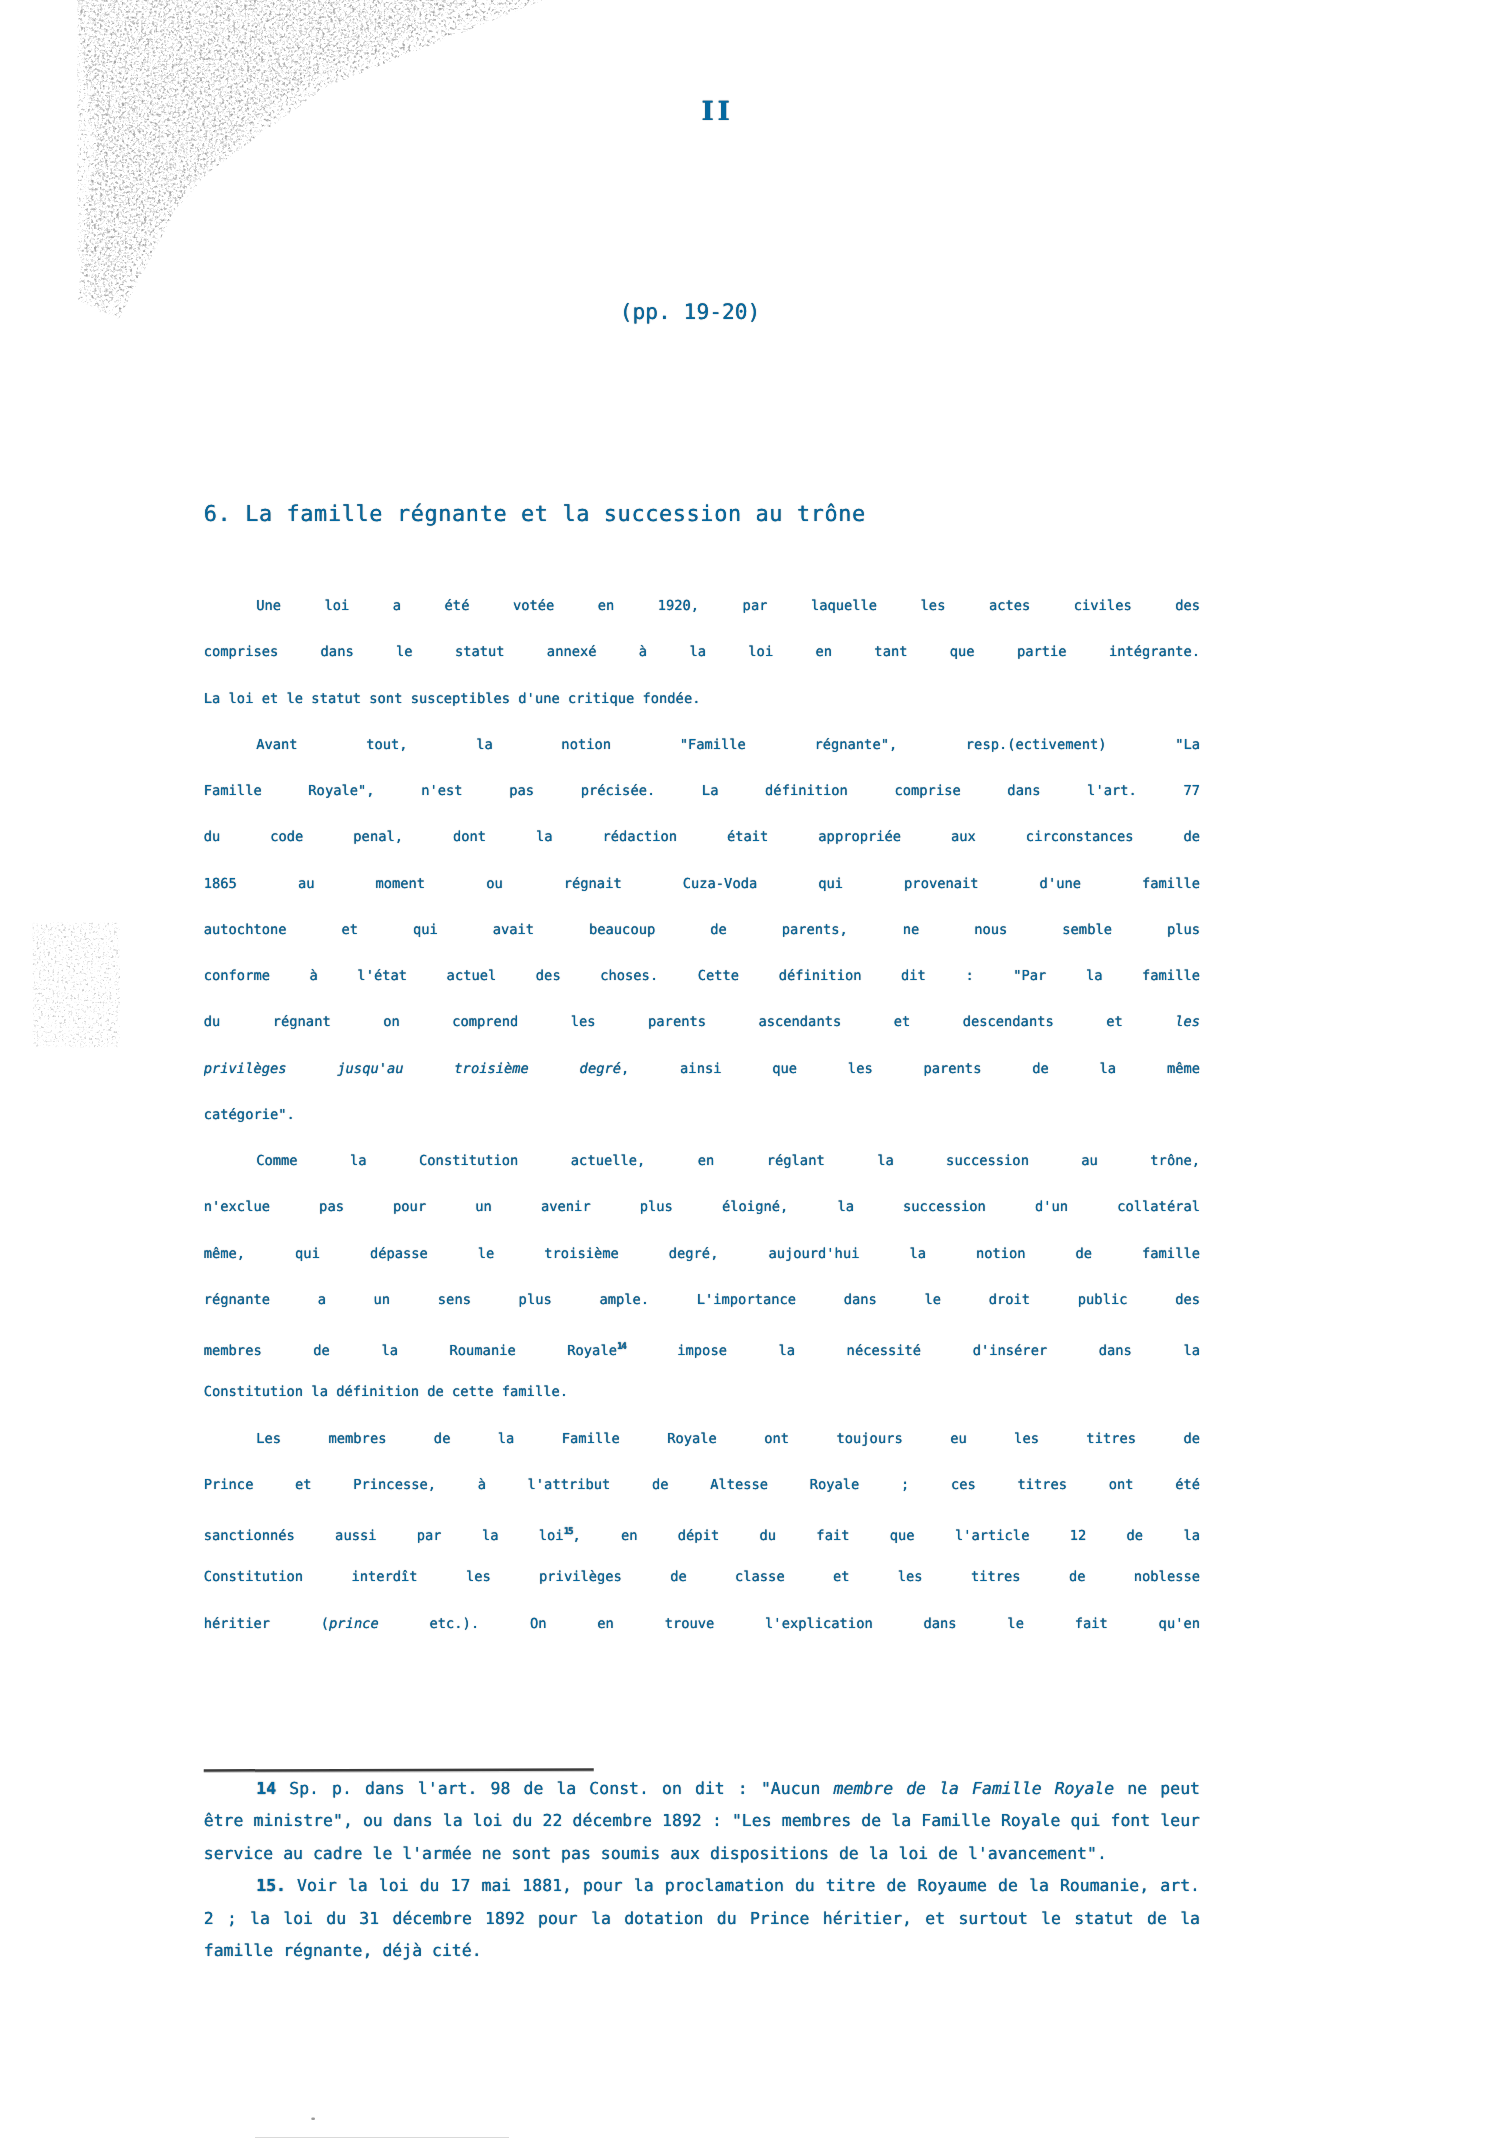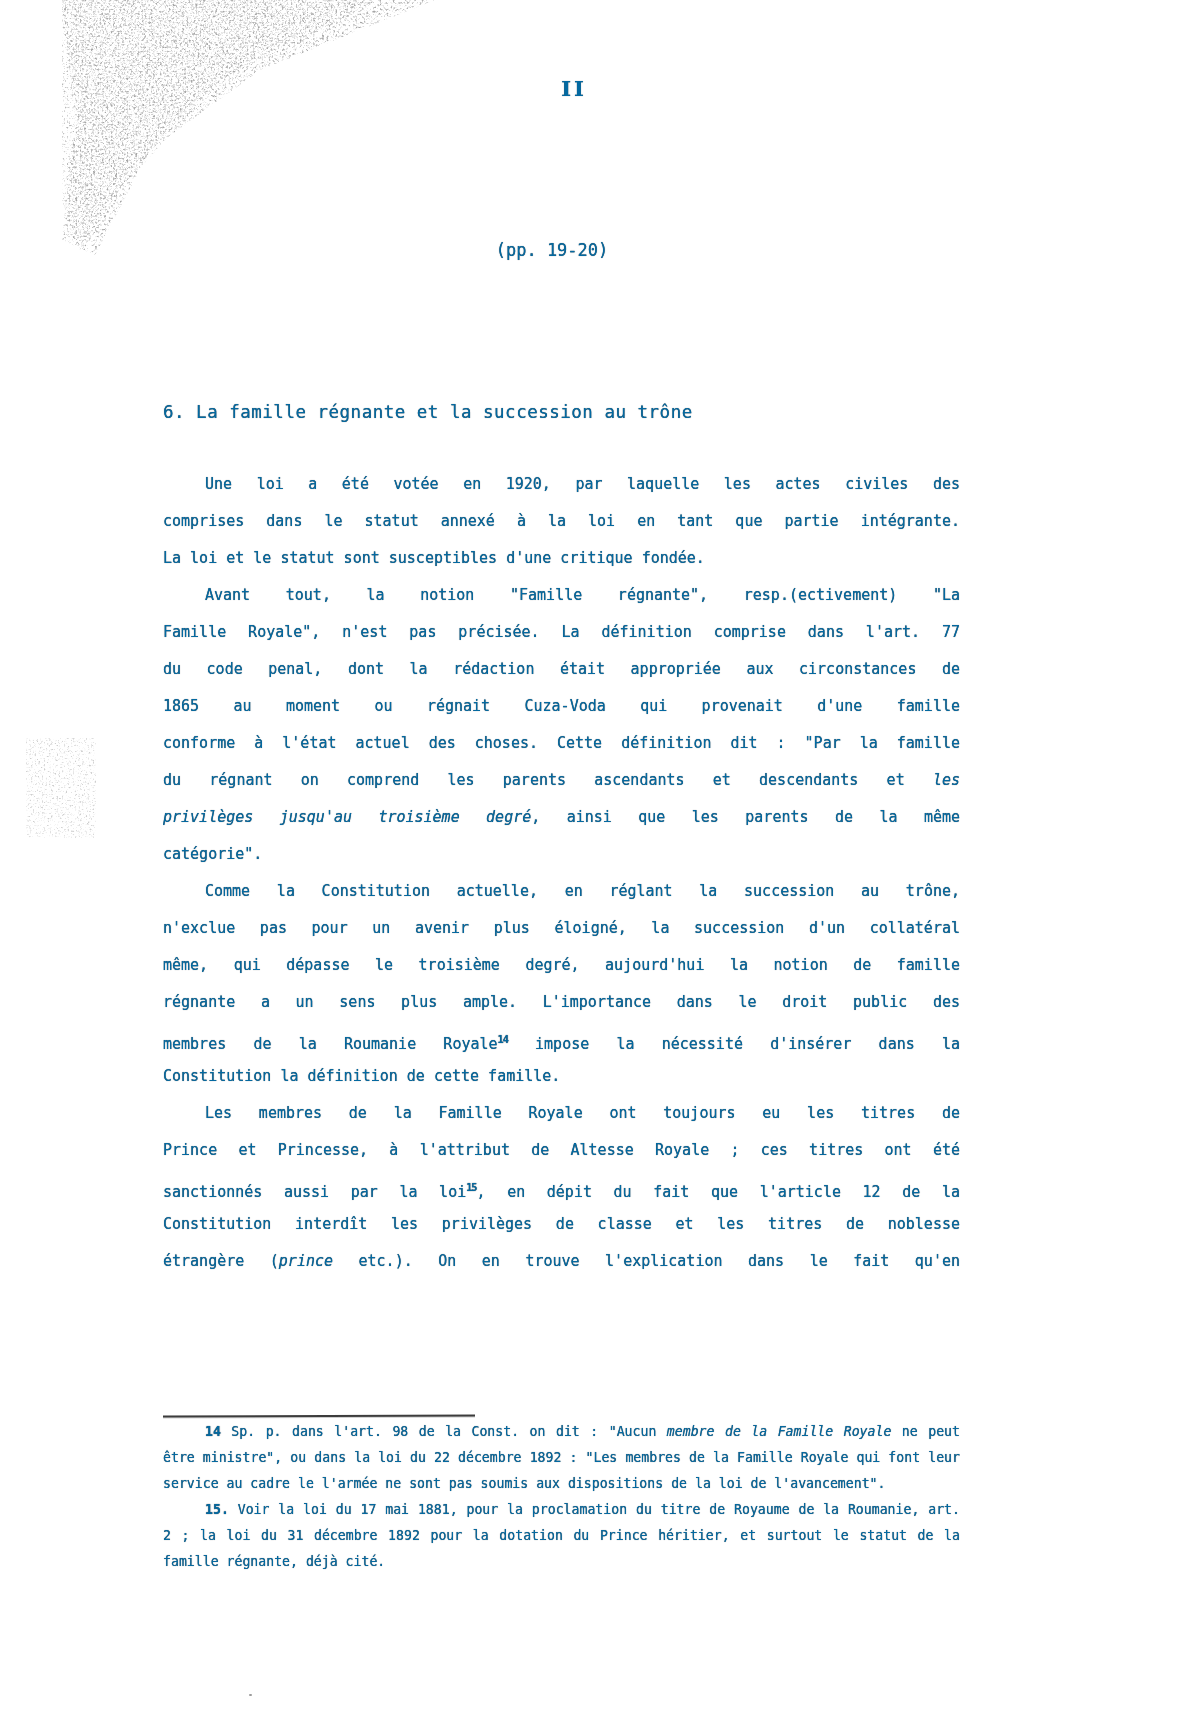--- a/index.html
+++ b/index.html
@@ -27,21 +27,21 @@
     text-align:center;
     font-size:17px;
   }
   .heading{
     position:absolute; top:402px; left:163px; width:834px;
     text-align:left;
     font-size:17.5px; font-weight:normal; letter-spacing:.5px;
   }
   .bodytext{
     position:absolute; top:466px; left:163px; width:797px;
-    font-size:15px; line-height:37px;
+    font-size:11px; line-height:37px;
   }
   .footnotes{
     position:absolute; top:1419px; left:163px; width:797px;
     font-size:13.2px; line-height:26px;
   }
   .tline{
     text-align:justify; text-align-last:justify;
     white-space:normal; height:inherit;
   }
   .bodytext .tline{height:37px; overflow:hidden;}
@@ -100,35 +100,36 @@
   <div class="heading txt">6. La famille régnante et la succession au trône</div>
 
   <div class="bodytext txt" id="body-text">
       <div class="tline tline-indent"><span>Une loi a été votée en 1920, par laquelle les actes civiles des</span></div>
       <div class="tline"><span>comprises dans le statut annexé à la loi en tant que partie intégrante.</span></div>
       <div class="tline tline-last"><span>La loi et le statut sont susceptibles d'une critique fondée.</span></div>
       <div class="tline tline-indent"><span>Avant tout, la notion "Famille régnante", resp.(ectivement) "La</span></div>
       <div class="tline"><span>Famille Royale", n'est pas précisée. La définition comprise dans l'art. 77</span></div>
       <div class="tline"><span>du code penal, dont la rédaction était appropriée aux circonstances de</span></div>
       <div class="tline"><span>1865 au moment ou régnait Cuza-Voda qui provenait d'une famille</span></div>
+      <div class="tline"><span>autochtone et qui avait beaucoup de parents, ne nous semble plus</span></div>
       <div class="tline"><span>conforme à l'état actuel des choses. Cette définition dit : "Par la famille</span></div>
       <div class="tline"><span>du régnant on comprend les parents ascendants et descendants et </span><span class="st-i">les</span></div>
       <div class="tline"><span class="st-i">privilèges jusqu'au troisième degré</span><span>, ainsi que les parents de la même</span></div>
       <div class="tline tline-last"><span>catégorie".</span></div>
       <div class="tline tline-indent"><span>Comme la Constitution actuelle, en réglant la succession au trône,</span></div>
       <div class="tline"><span>n'exclue pas pour un avenir plus éloigné, la succession d'un collatéral</span></div>
       <div class="tline"><span>même, qui dépasse le troisième degré, aujourd'hui la notion de famille</span></div>
       <div class="tline"><span>régnante a un sens plus ample. L'importance dans le droit public des</span></div>
       <div class="tline"><span>membres de la Roumanie Royale</span><span class="st-sup">14</span><span> impose la nécessité d'insérer dans la</span></div>
       <div class="tline tline-last"><span>Constitution la définition de cette famille.</span></div>
       <div class="tline tline-indent"><span>Les membres de la Famille Royale ont toujours eu les titres de</span></div>
       <div class="tline"><span>Prince et Princesse, à l'attribut de Altesse Royale ; ces titres ont été</span></div>
       <div class="tline"><span>sanctionnés aussi par la loi</span><span class="st-sup">15</span><span>, en dépit du fait que l'article 12 de la</span></div>
       <div class="tline"><span>Constitution interdît les privilèges de classe et les titres de noblesse</span></div>
-      <div class="tline"><span>étrangère (</span><span class="st-i">prince</span><span> etc.). On en trouve l'explication dans le fait qu'en</span></div>
+      <div class="tline"><span>héritier (</span><span class="st-i">prince</span><span> etc.). On en trouve l'explication dans le fait qu'en</span></div>
     </div>
 
   <div class="fn-separator"></div>
 
   <div class="footnotes txt" id="footnotes">
       <div class="tline tline-indent"><span class="st-fnmark">14</span><span> Sp. p. dans l'art. 98 de la Const. on dit : "Aucun </span><span class="st-i">membre de la Famille Royale</span><span> ne peut</span></div>
       <div class="tline"><span>être ministre", ou dans la loi du 22 décembre 1892 : "Les membres de la Famille Royale qui font leur</span></div>
       <div class="tline tline-last"><span>service au cadre le l'armée ne sont pas soumis aux dispositions de la loi de l'avancement".</span></div>
       <div class="tline tline-indent"><span class="st-fnmark">15.</span><span> Voir la loi du 17 mai 1881, pour la proclamation du titre de Royaume de la Roumanie, art.</span></div>
       <div class="tline"><span>2 ; la loi du 31 décembre 1892 pour la dotation du Prince héritier, et surtout le statut de la</span></div>

